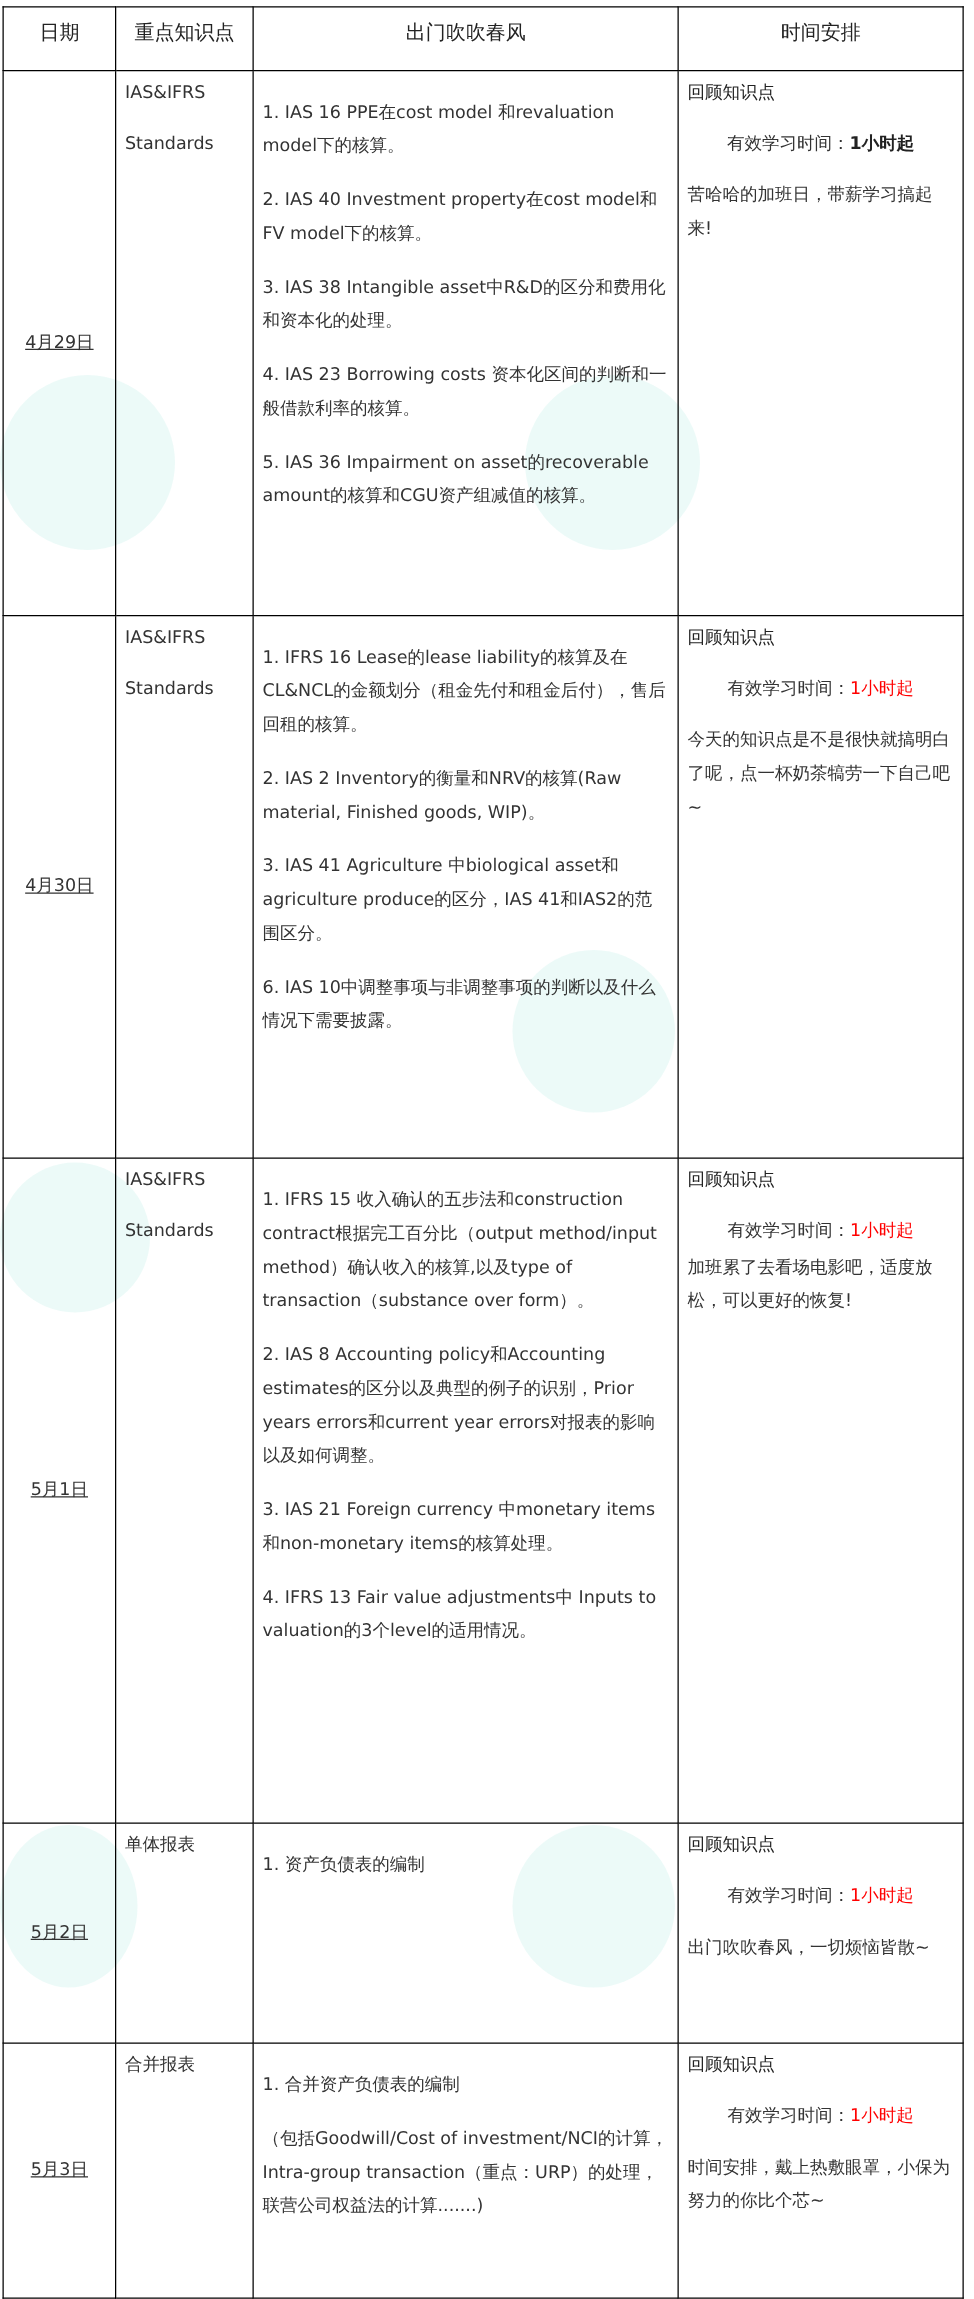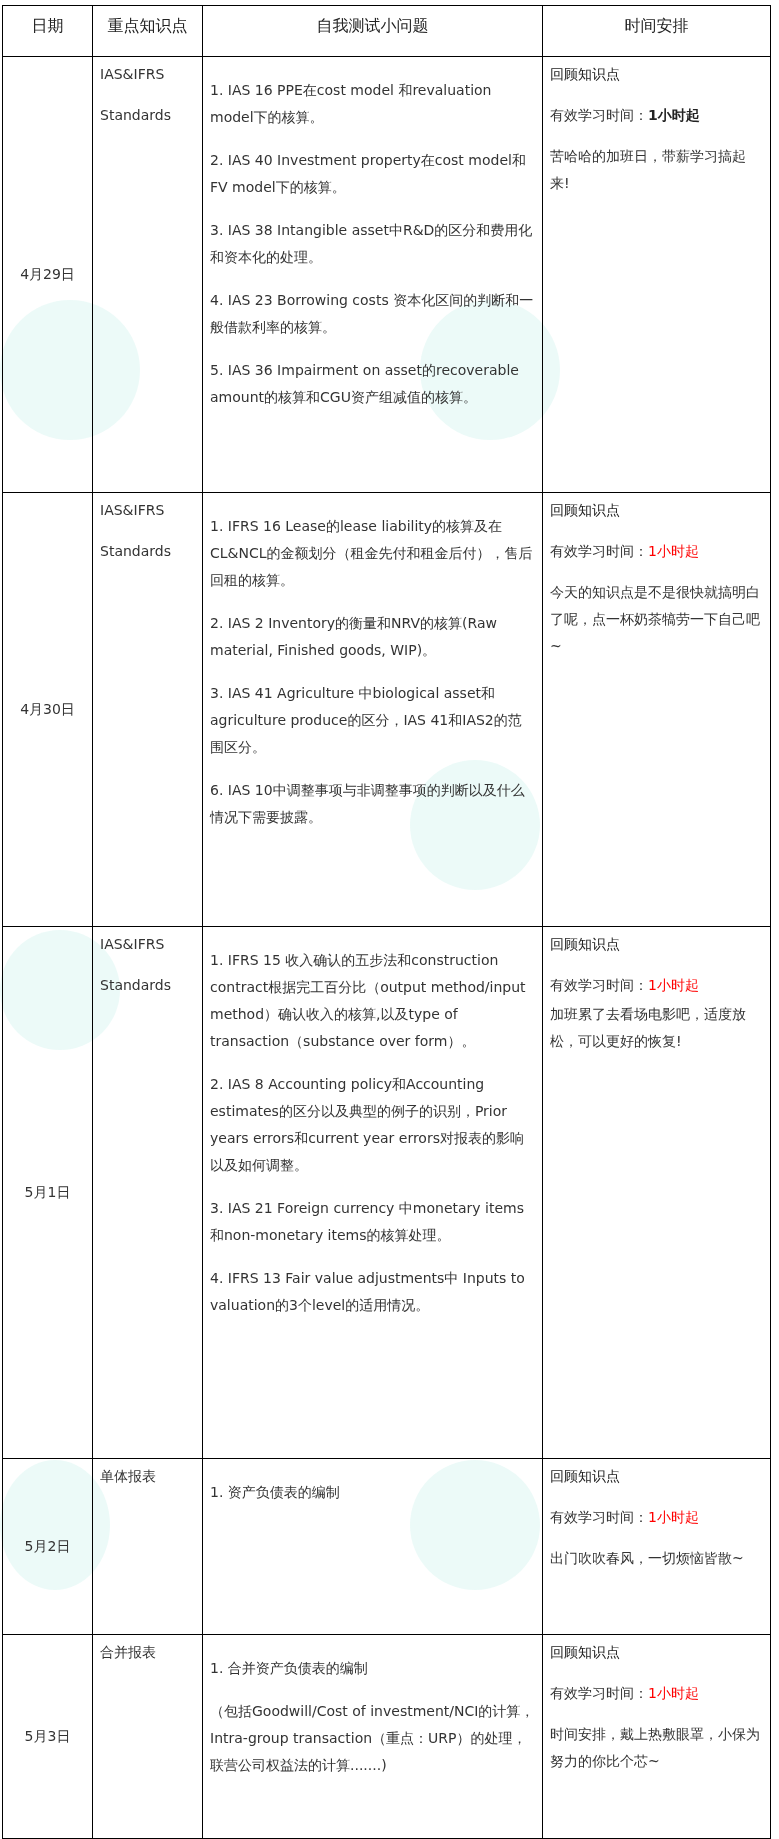--- a/index.html
+++ b/index.html
@@ -33,25 +33,25 @@
     text-align: center;
     vertical-align: top;
     padding-top: 6px;
     font-size: 16px;
     color: #222;
   }
   col.c-date { width: 90px; }
   col.c-topic { width: 110px; }
   col.c-q { width: 340px; }
   col.c-time { width: 228px; }
-  td.date-cell { text-align: center; vertical-align: middle !important; }
+  td.date-cell { text-align: center; vertical-align: middle !important; text-decoration: underline; }
   .topic-line { display: block; margin-bottom: 14px; }
   .q-item { margin: 16px 0 14px 0; }
   .review-title { font-weight: normal; color: #222; display: block; margin-bottom: 14px; }
-  .time-line { display: block; margin-bottom: 14px; }
+  .time-line { display: block; margin-bottom: 14px; text-align: center; }
   .time-line.tight { margin-bottom: 2px; }
   .time-val.bold { font-weight: bold; color: #222; }
   .time-val.red { color: #ff0000; }
   .note { display: block; }
 </style>
 </head>
 <body>
 
 <div class="watermark" style="left:0px;top:300px;width:140px;height:140px;"></div>
 <div class="watermark" style="left:420px;top:300px;width:140px;height:140px;"></div>
@@ -64,21 +64,21 @@
   <colgroup>
     <col class="c-date">
       <col class="c-topic">
       <col class="c-q">
       <col class="c-time">
   </colgroup>
   <thead>
     <tr>
       <th>日期</th>
       <th>重点知识点</th>
-      <th>自我测试小问题</th>
+      <th>出门吹吹春风</th>
       <th>时间安排</th>
     </tr>
   </thead>
   <tbody id="rows">
       <tr style="height: 436px;">
     <td class="date-cell"><span>4月29日</span></td>
     <td>
           <span class="topic-line">IAS&amp;IFRS</span>
           <span class="topic-line">Standards</span>
         </td>

